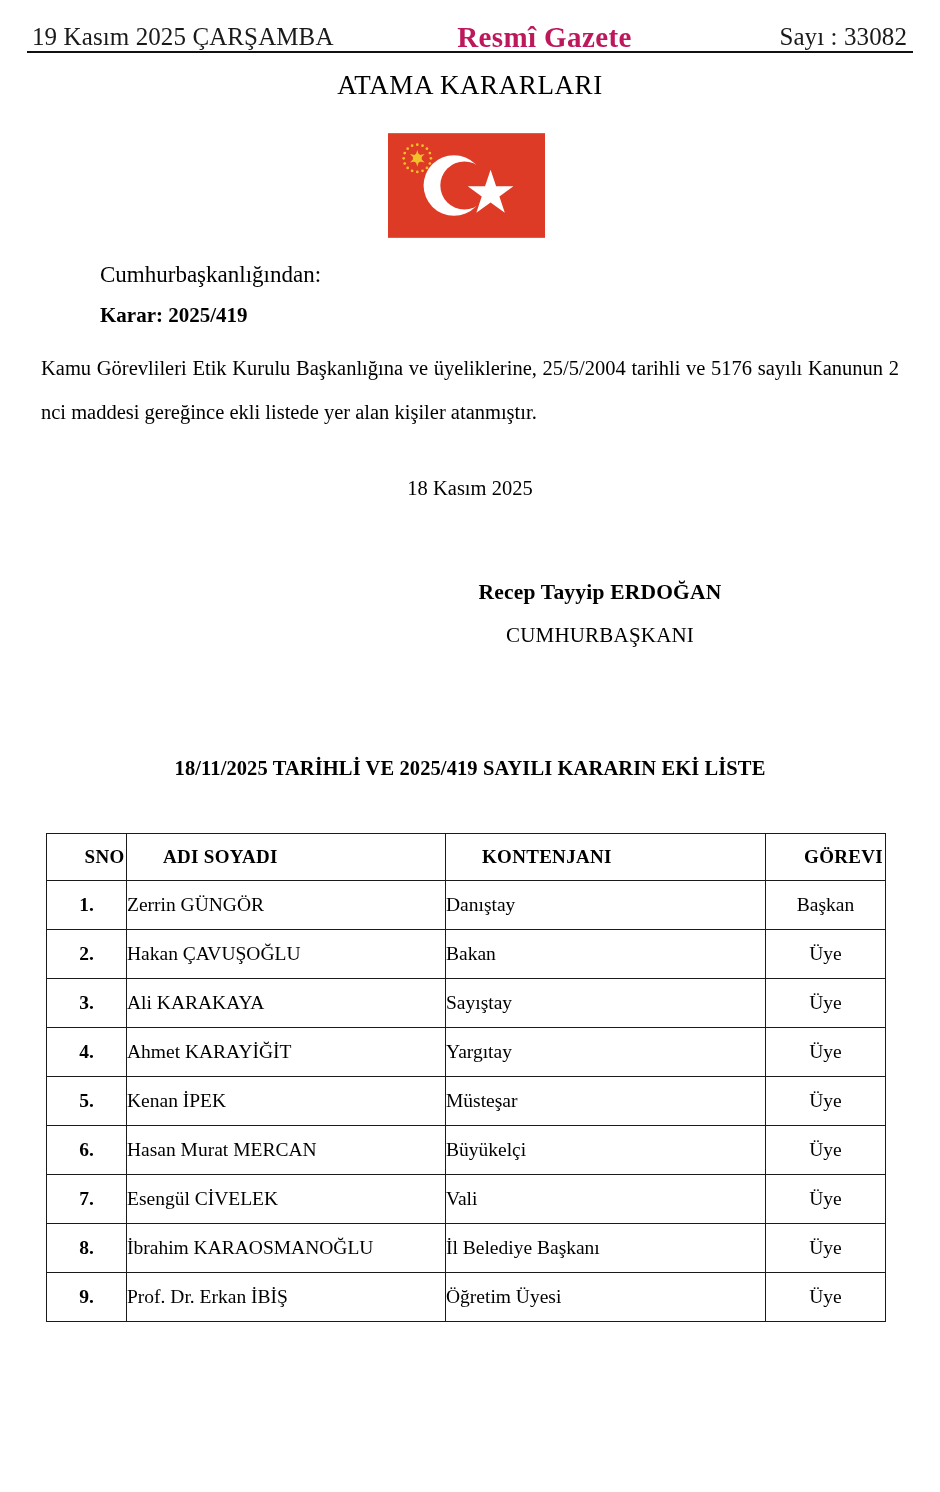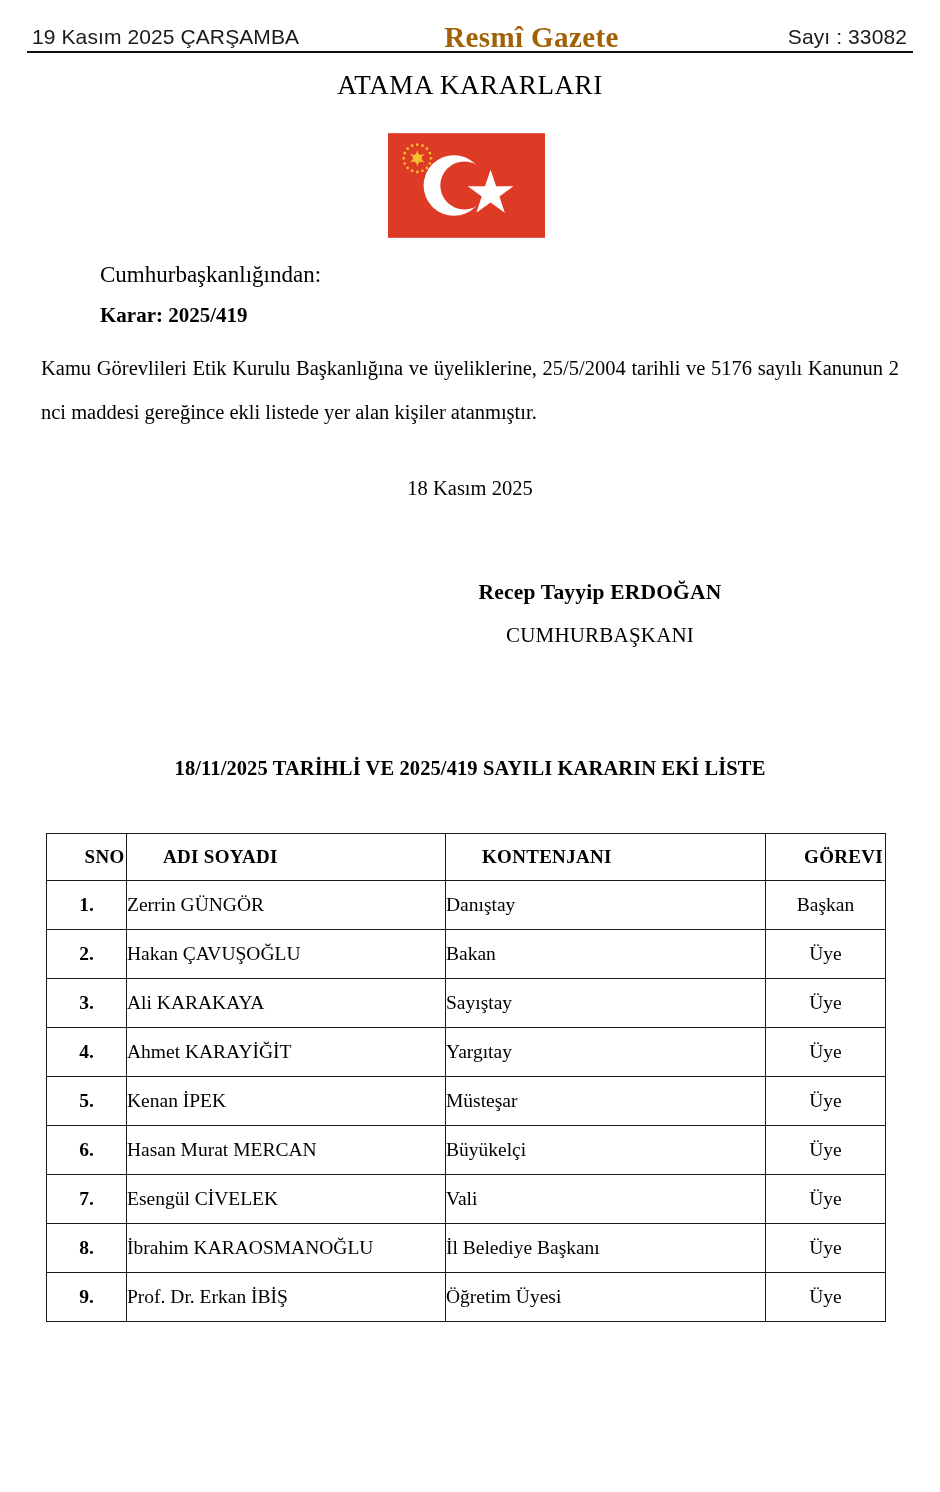--- a/index.html
+++ b/index.html
@@ -24,33 +24,33 @@
     top: 20px;
     left: 27px;
     width: 886px;
     height: 34px;
     display: flex;
     align-items: center;
     justify-content: space-between;
   }
   .masthead-date,
   .masthead-issue {
-    font-family: Liberation Sans, sans-serif;
-    font-size: 21px;
+    font-family: Liberation Serif, serif;
+    font-size: 25px;
     letter-spacing: 0.1px;
     color: #1a1a1a;
     white-space: nowrap;
   }
   .masthead-date { padding-left: 5px; }
   .masthead-issue { padding-right: 6px; }
   .masthead-title {
     font-family: "Liberation Serif", "DejaVu Serif", serif;
     font-weight: bold;
     font-size: 29px;
-    color: #a16207;
+    color: #be185d;
     letter-spacing: 0.4px;
     white-space: nowrap;
     position: relative;
     left: -12px;
   }
   .masthead-rule {
     position: absolute;
     top: 51px;
     left: 27px;
     width: 886px;

